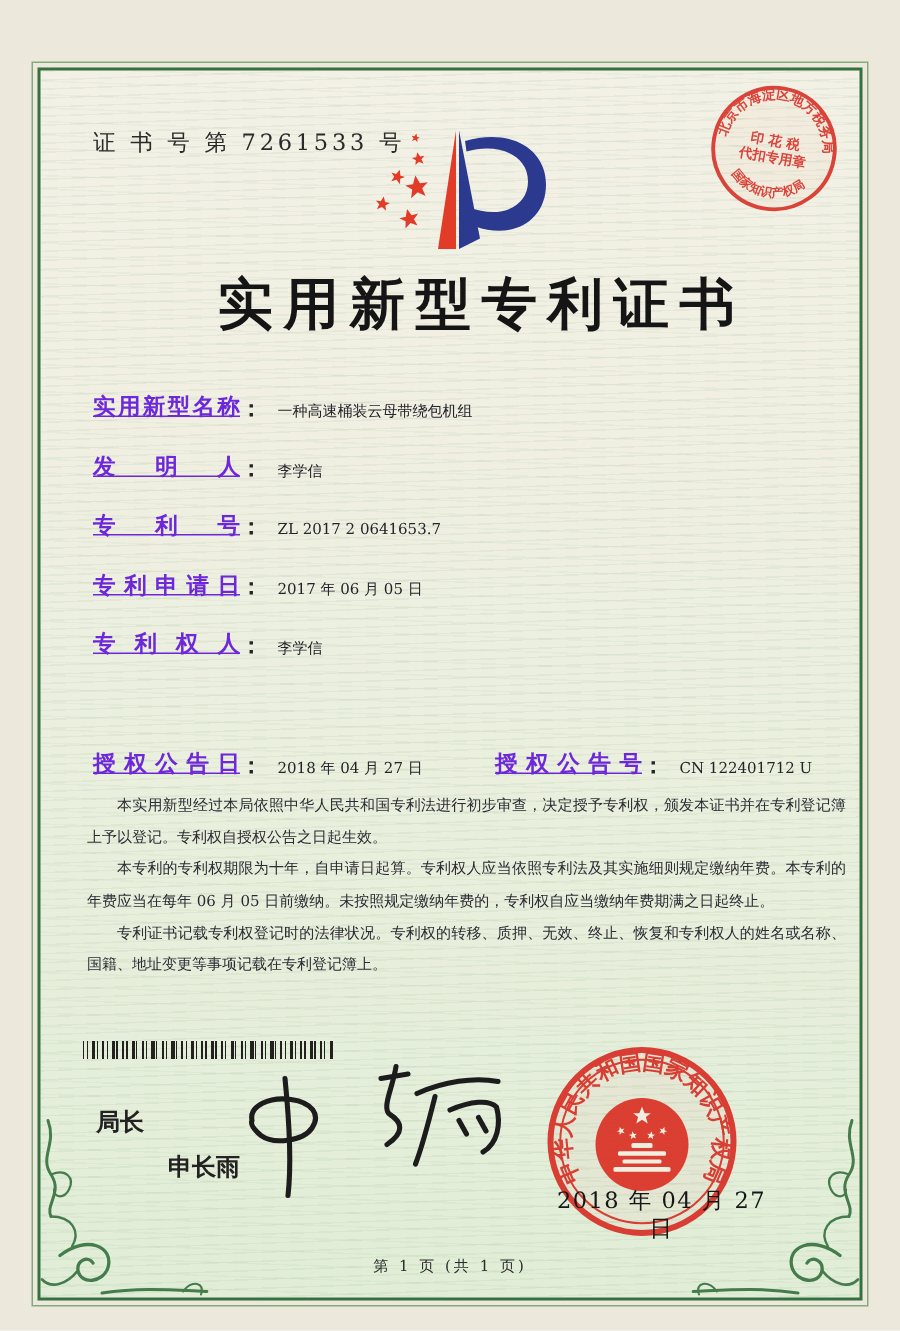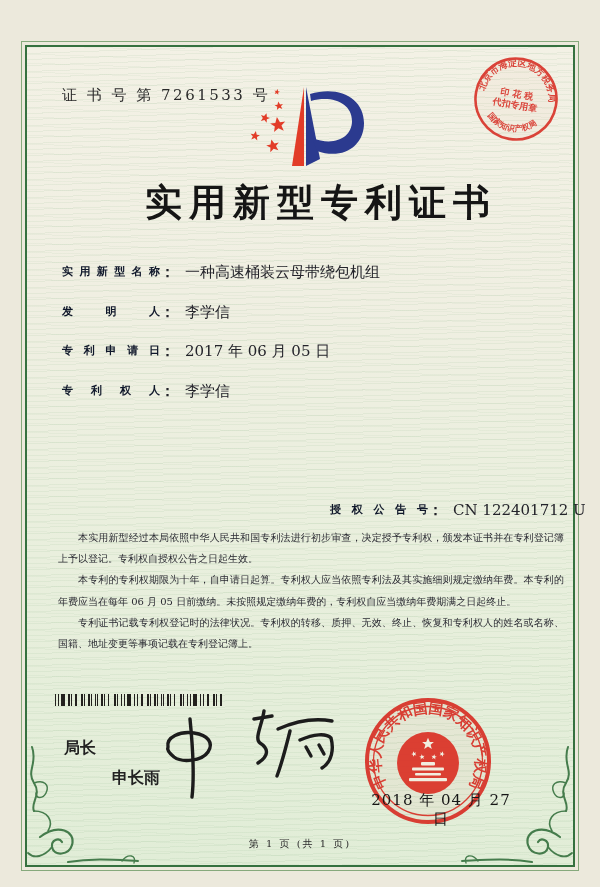--- a/index.html
+++ b/index.html
@@ -39,25 +39,25 @@
     position:absolute; left:0; right:0; top:178px; z-index:2;
     text-align:center; font-size:37px; font-weight:bold; letter-spacing:7px;
     color:#151515;
     padding-left:42px;
   }
   
   .fields{ position:absolute; left:62px; top:252px; right:38px; z-index:2; }
   .frow{ height:39.5px; line-height:39.5px; white-space:nowrap; }
   .flabel{
     display:inline-block; width:98px; vertical-align:top;
-    font-size:11px; font-weight:bold; color:#0f172a;
-    text-align:justify; text-align-last:justify;
+    font-size:15px; font-weight:bold; color:#6d28d9;
+    text-align:justify; text-align-last:justify;text-decoration:underline;
   }
   .fcolon{ font-size:15px; font-weight:bold; margin-right:10px; color:#23232a;}
-  .fvalue{ font-size:15px; color:#23232a; }
+  .fvalue{ font-size:10px; color:#23232a; }
   .grant-row{ position:absolute; left:62px; top:490px; right:38px; height:39px; line-height:39px; z-index:2; white-space:nowrap;}
   .grant-right{ position:absolute; left:268px; top:0; }
   
   .body-text{
     position:absolute; left:58px; right:36px; top:527px; z-index:2;
     font-size:10px; line-height:21.2px; text-align:justify; color:#2b2b33;
   }
   .body-text p{ margin:0; text-indent:2em; }
   
   .barcode{
@@ -140,28 +140,34 @@
   <div class="title">实用新型专利证书</div>
 
   <div class="fields">
     <div class="frow">
       <span class="flabel">实用新型名称</span><span class="fcolon">：</span><span class="fvalue">一种高速桶装云母带绕包机组</span>
     </div>
     <div class="frow">
       <span class="flabel">发明人</span><span class="fcolon">：</span><span class="fvalue">李学信</span>
     </div>
     <div class="frow">
+      <span class="flabel">专利号</span><span class="fcolon">：</span><span class="fvalue">ZL 2017 2 0641653.7</span>
+    </div>
+    <div class="frow">
       <span class="flabel">专利申请日</span><span class="fcolon">：</span><span class="fvalue">2017 年 06 月 05 日</span>
     </div>
     <div class="frow">
       <span class="flabel">专利权人</span><span class="fcolon">：</span><span class="fvalue">李学信</span>
     </div>
   </div>
 
   <div class="grant-row">
+    <span>
+      <span class="flabel">授权公告日</span><span class="fcolon">：</span><span class="fvalue">2018 年 04 月 27 日</span>
+    </span>
     <span class="grant-right">
       <span class="flabel">授权公告号</span><span class="fcolon">：</span><span class="fvalue">CN 122401712 U</span>
     </span>
   </div>
 
   <div class="body-text">
     <p>本实用新型经过本局依照中华人民共和国专利法进行初步审查，决定授予专利权，颁发本证书并在专利登记簿上予以登记。专利权自授权公告之日起生效。</p>
     <p>本专利的专利权期限为十年，自申请日起算。专利权人应当依照专利法及其实施细则规定缴纳年费。本专利的年费应当在每年 06 月 05 日前缴纳。未按照规定缴纳年费的，专利权自应当缴纳年费期满之日起终止。</p>
     <p>专利证书记载专利权登记时的法律状况。专利权的转移、质押、无效、终止、恢复和专利权人的姓名或名称、国籍、地址变更等事项记载在专利登记簿上。</p>
   </div>

